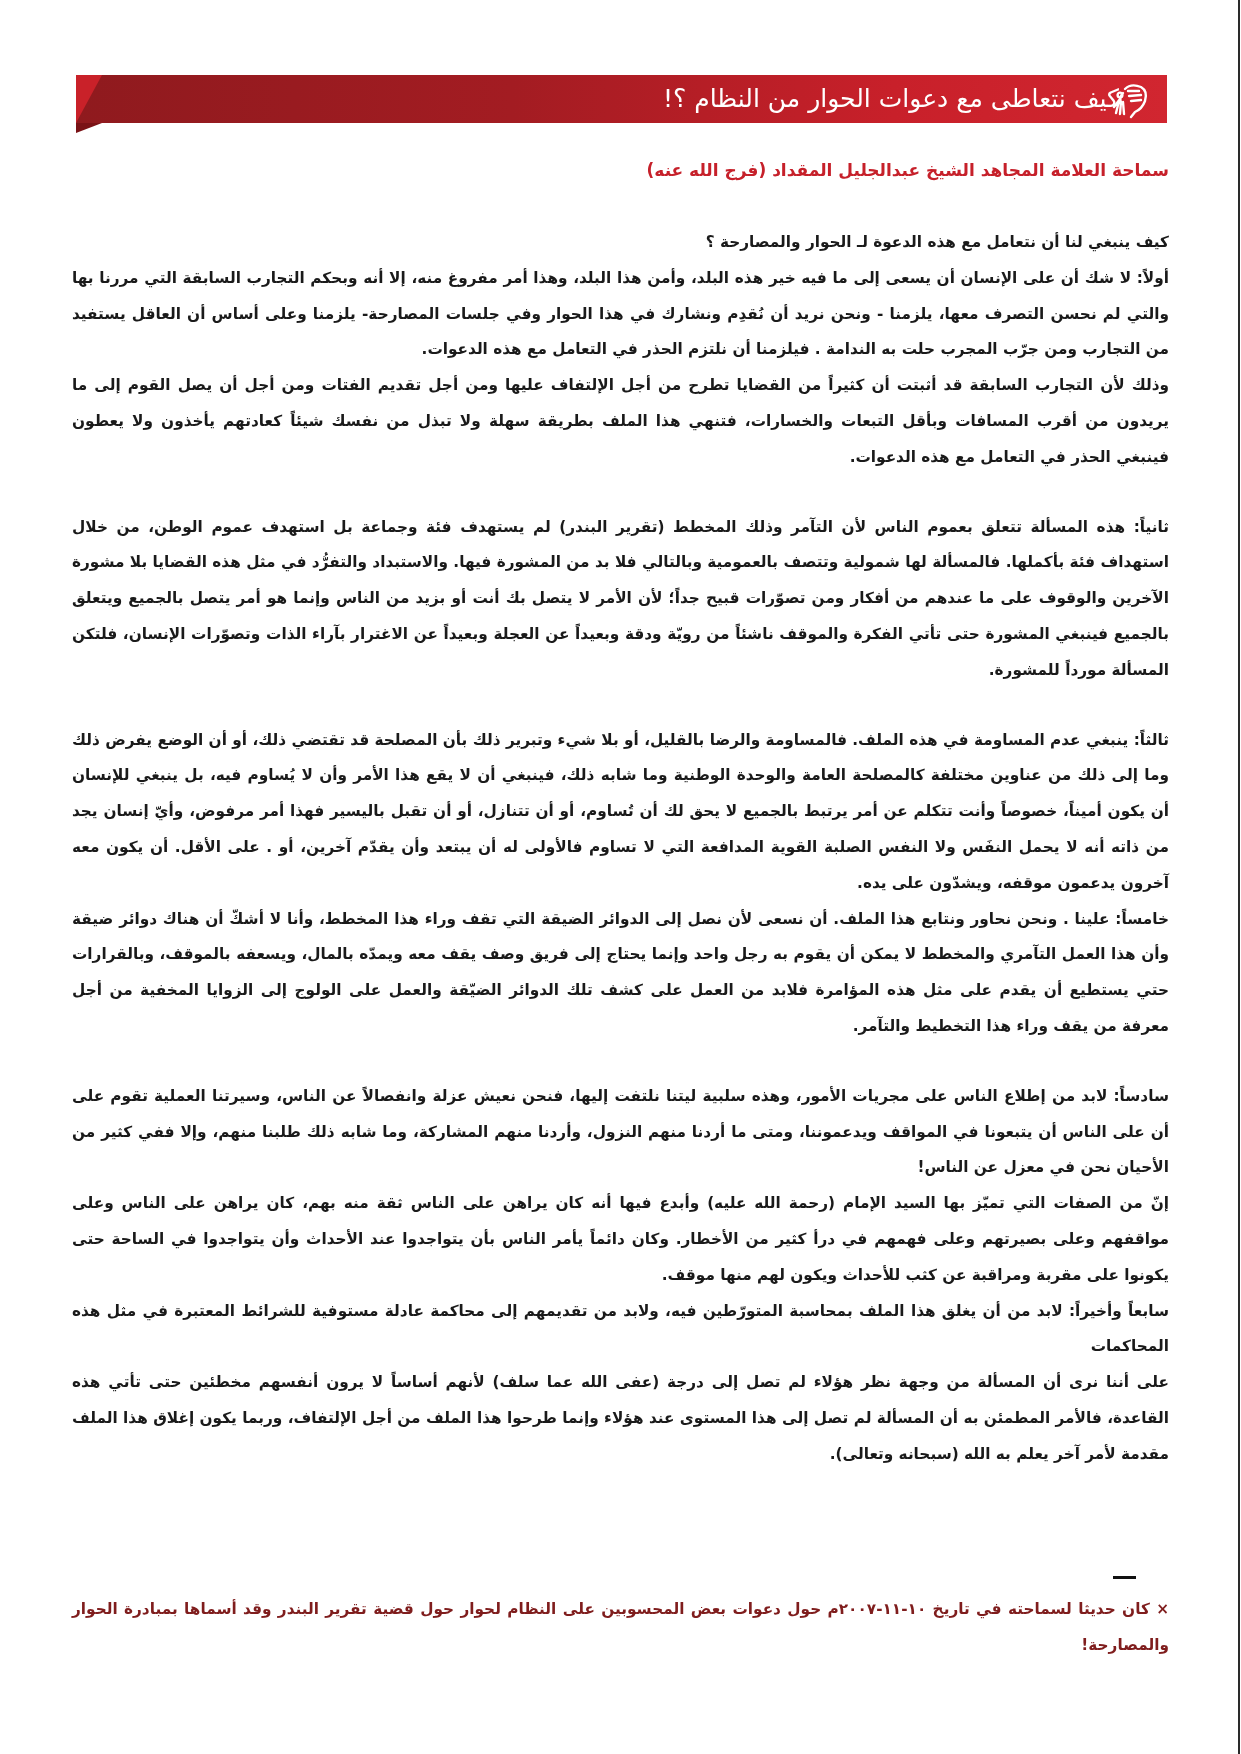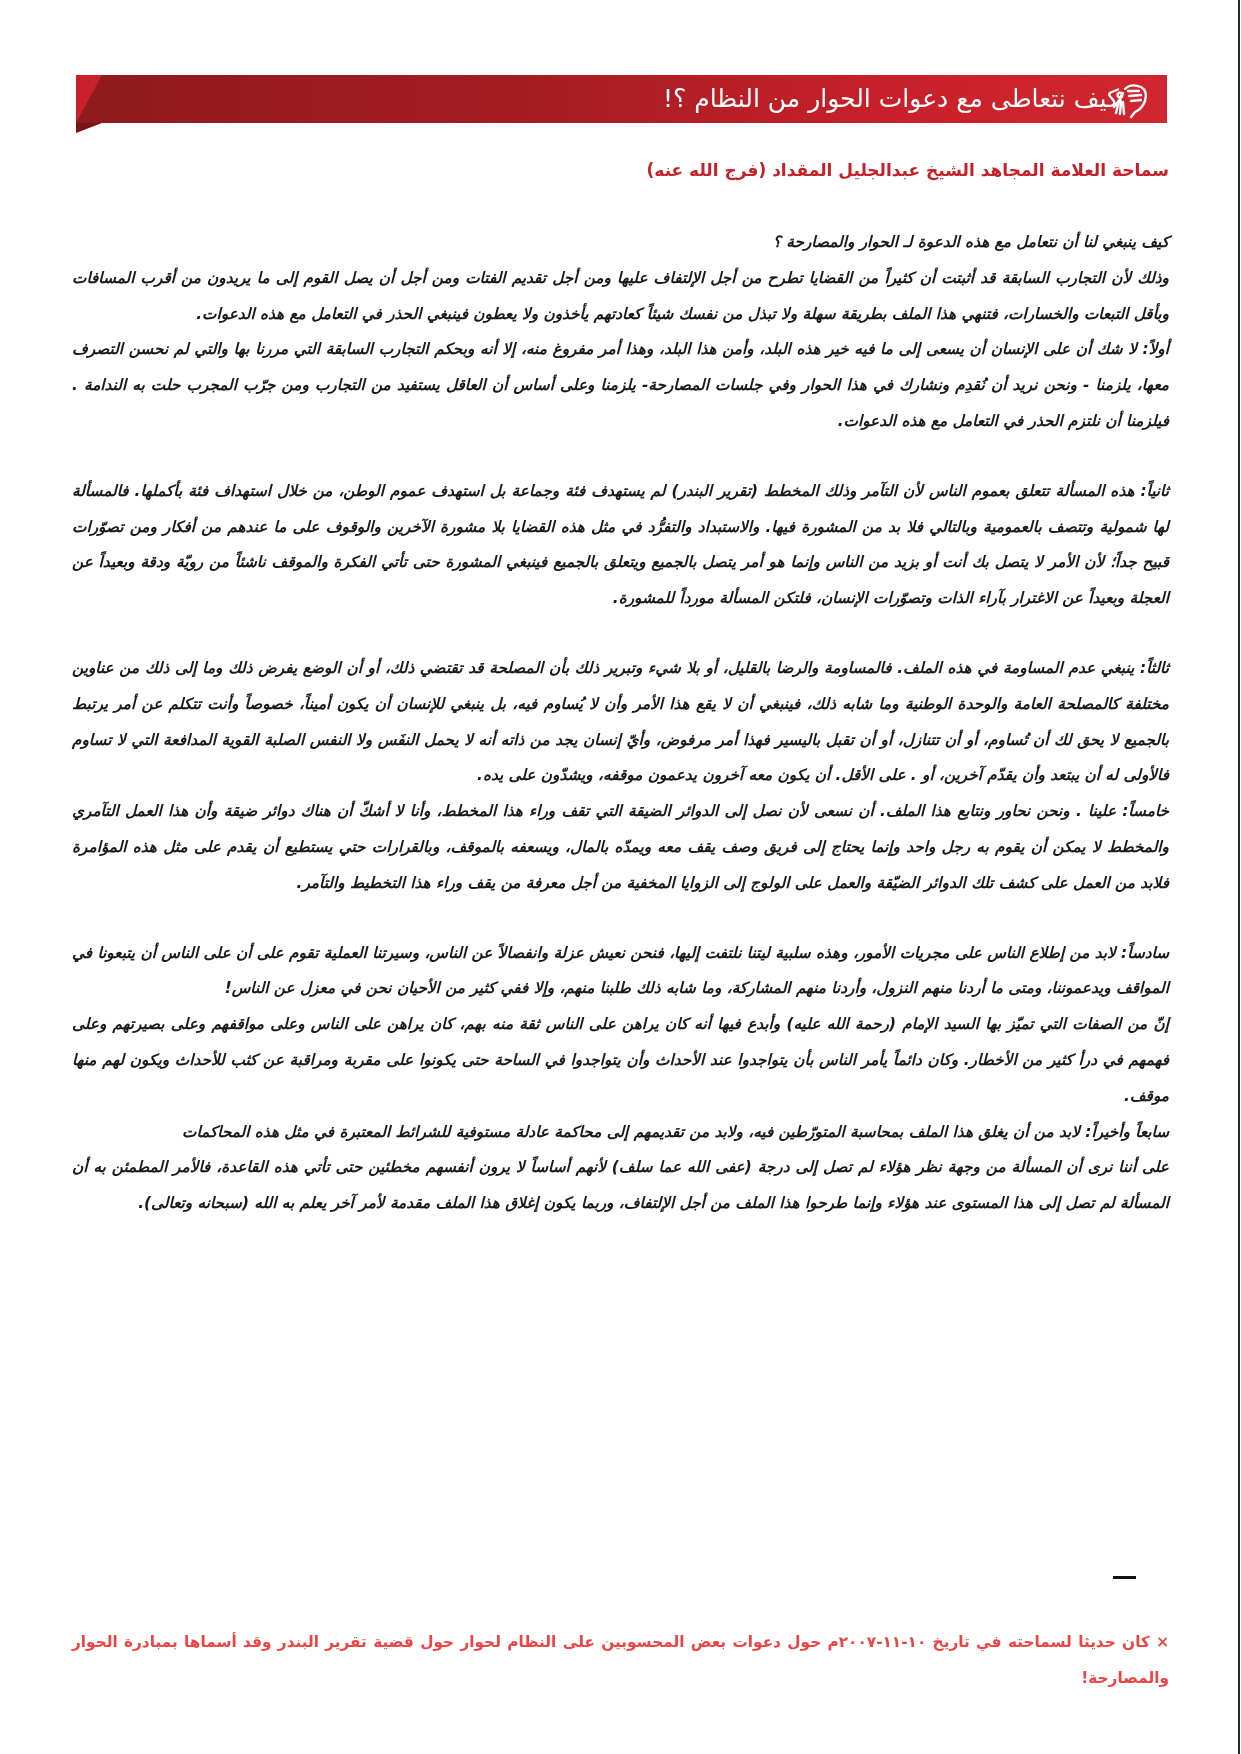--- a/index.html
+++ b/index.html
@@ -13,24 +13,24 @@
   .banner-tail { position:absolute; left:76px; top:123px; width:0; height:0;
                  border-top:10px solid #7a1216; border-right:26px solid transparent; }
   .banner-title { position:absolute; right:122px; top:75px; height:48px; line-height:48px;
                   color:#ffffff; font-size:25px; font-family:"DejaVu Sans", sans-serif; white-space:nowrap; }
   .logo-icon { position:absolute; right:90px; top:79px; width:40px; height:40px; }
   .author { position:absolute; right:72px; top:160px; color:#c6202a; font-weight:bold;
             font-size:17px; white-space:nowrap;text-align:center; }
   .content { position:absolute; right:72px; left:72px; top:225px;
              font-size:15.3px; line-height:35.8px; font-weight:bold; text-align:justify;
              font-family:"DejaVu Sans", sans-serif; }
-  .content p { margin:0;font-style:italic; }
+  .content p { margin:0; }
   .content p.gap { margin-top:34px; }
   .sep { position:absolute; left:1113px; top:1576px; width:23px; height:3px; background:#111; }
-  .footnote { position:absolute; right:72px; left:72px; top:1624px; color:#ef4444; font-weight:bold;
+  .footnote { position:absolute; right:72px; left:72px; top:1591px; color:#7f1d1d; font-weight:bold;
               font-size:15.3px; line-height:36px; text-align:justify; }
 </style>
 </head>
 <body>
 
 <div class="edge-line"></div>
 
 <div class="banner"></div>
 <div class="banner-fold"></div>
 <div class="banner-tail"></div>
@@ -43,22 +43,22 @@
     <path d="M8 22 L5 34 M10 23 L9 35 M12 23 L13 35 M9 20 L3 28"></path>
     <circle cx="9" cy="16" r="2.4"></circle>
   </g>
 </svg>
 <div class="banner-title">كيف نتعاطى مع دعوات الحوار من النظام ؟!</div>
 
 <div class="author">سماحة العلامة المجاهد الشيخ عبدالجليل المقداد (فرج الله عنه)</div>
 
 <div class="content">
   <p>كيف ينبغي لنا أن نتعامل مع هذه الدعوة لـ الحوار والمصارحة ؟</p>
+  <p>أولاً: لا شك أن على الإنسان أن يسعى إلى ما فيه خير هذه البلد، وأمن هذا البلد، وهذا أمر مفروغ منه، إلا أنه وبحكم التجارب السابقة التي مررنا بها والتي لم نحسن التصرف معها، يلزمنا - ونحن نريد أن نُقدِم ونشارك في هذا الحوار وفي جلسات المصارحة- يلزمنا وعلى أساس أن العاقل يستفيد من التجارب ومن جرّب المجرب حلت به الندامة . فيلزمنا أن نلتزم الحذر في التعامل مع هذه الدعوات.</p>
   <p>وذلك لأن التجارب السابقة قد أثبتت أن كثيراً من القضايا تطرح من أجل الإلتفاف عليها ومن أجل تقديم الفتات ومن أجل أن يصل القوم إلى ما يريدون من أقرب المسافات وبأقل التبعات والخسارات، فتنهي هذا الملف بطريقة سهلة ولا تبذل من نفسك شيئاً كعادتهم يأخذون ولا يعطون فينبغي الحذر في التعامل مع هذه الدعوات.</p>
-  <p>أولاً: لا شك أن على الإنسان أن يسعى إلى ما فيه خير هذه البلد، وأمن هذا البلد، وهذا أمر مفروغ منه، إلا أنه وبحكم التجارب السابقة التي مررنا بها والتي لم نحسن التصرف معها، يلزمنا - ونحن نريد أن نُقدِم ونشارك في هذا الحوار وفي جلسات المصارحة- يلزمنا وعلى أساس أن العاقل يستفيد من التجارب ومن جرّب المجرب حلت به الندامة . فيلزمنا أن نلتزم الحذر في التعامل مع هذه الدعوات.</p>
   <p class="gap">ثانياً: هذه المسألة تتعلق بعموم الناس لأن التآمر وذلك المخطط (تقرير البندر) لم يستهدف فئة وجماعة بل استهدف عموم الوطن، من خلال استهداف فئة بأكملها. فالمسألة لها شمولية وتتصف بالعمومية وبالتالي فلا بد من المشورة فيها. والاستبداد والتفرُّد في مثل هذه القضايا بلا مشورة الآخرين والوقوف على ما عندهم من أفكار ومن تصوّرات قبيح جداً؛ لأن الأمر لا يتصل بك أنت أو بزيد من الناس وإنما هو أمر يتصل بالجميع ويتعلق بالجميع فينبغي المشورة حتى تأتي الفكرة والموقف ناشئاً من رويّة ودقة وبعيداً عن العجلة وبعيداً عن الاغترار بآراء الذات وتصوّرات الإنسان، فلتكن المسألة مورداً للمشورة.</p>
   <p class="gap">ثالثاً: ينبغي عدم المساومة في هذه الملف. فالمساومة والرضا بالقليل، أو بلا شيء وتبرير ذلك بأن المصلحة قد تقتضي ذلك، أو أن الوضع يفرض ذلك وما إلى ذلك من عناوين مختلفة كالمصلحة العامة والوحدة الوطنية وما شابه ذلك، فينبغي أن لا يقع هذا الأمر وأن لا يُساوم فيه، بل ينبغي للإنسان أن يكون أميناً، خصوصاً وأنت تتكلم عن أمر يرتبط بالجميع لا يحق لك أن تُساوم، أو أن تتنازل، أو أن تقبل باليسير فهذا أمر مرفوض، وأيّ إنسان يجد من ذاته أنه لا يحمل النفَس ولا النفس الصلبة القوية المدافعة التي لا تساوم فالأولى له أن يبتعد وأن يقدّم آخرين، أو . على الأقل. أن يكون معه آخرون يدعمون موقفه، ويشدّون على يده.</p>
   <p>خامساً: علينا . ونحن نحاور ونتابع هذا الملف. أن نسعى لأن نصل إلى الدوائر الضيقة التي تقف وراء هذا المخطط، وأنا لا أشكّ أن هناك دوائر ضيقة وأن هذا العمل التآمري والمخطط لا يمكن أن يقوم به رجل واحد وإنما يحتاج إلى فريق وصف يقف معه ويمدّه بالمال، ويسعفه بالموقف، وبالقرارات حتي يستطيع أن يقدم على مثل هذه المؤامرة فلابد من العمل على كشف تلك الدوائر الضيّقة والعمل على الولوج إلى الزوايا المخفية من أجل معرفة من يقف وراء هذا التخطيط والتآمر.</p>
   <p class="gap">سادساً: لابد من إطلاع الناس على مجريات الأمور، وهذه سلبية ليتنا نلتفت إليها، فنحن نعيش عزلة وانفصالاً عن الناس، وسيرتنا العملية تقوم على أن على الناس أن يتبعونا في المواقف ويدعموننا، ومتى ما أردنا منهم النزول، وأردنا منهم المشاركة، وما شابه ذلك طلبنا منهم، وإلا ففي كثير من الأحيان نحن في معزل عن الناس!</p>
   <p>إنّ من الصفات التي تميّز بها السيد الإمام (رحمة الله عليه) وأبدع فيها أنه كان يراهن على الناس ثقة منه بهم، كان يراهن على الناس وعلى مواقفهم وعلى بصيرتهم وعلى فهمهم في درأ كثير من الأخطار. وكان دائماً يأمر الناس بأن يتواجدوا عند الأحداث وأن يتواجدوا في الساحة حتى يكونوا على مقربة ومراقبة عن كثب للأحداث ويكون لهم منها موقف.</p>
   <p>سابعاً وأخيراً: لابد من أن يغلق هذا الملف بمحاسبة المتورّطين فيه، ولابد من تقديمهم إلى محاكمة عادلة مستوفية للشرائط المعتبرة في مثل هذه المحاكمات</p>
   <p>على أننا نرى أن المسألة من وجهة نظر هؤلاء لم تصل إلى درجة (عفى الله عما سلف) لأنهم أساساً لا يرون أنفسهم مخطئين حتى تأتي هذه القاعدة، فالأمر المطمئن به أن المسألة لم تصل إلى هذا المستوى عند هؤلاء وإنما طرحوا هذا الملف من أجل الإلتفاف، وربما يكون إغلاق هذا الملف مقدمة لأمر آخر يعلم به الله (سبحانه وتعالى).</p>
 </div>
 
 <div class="sep"></div>

